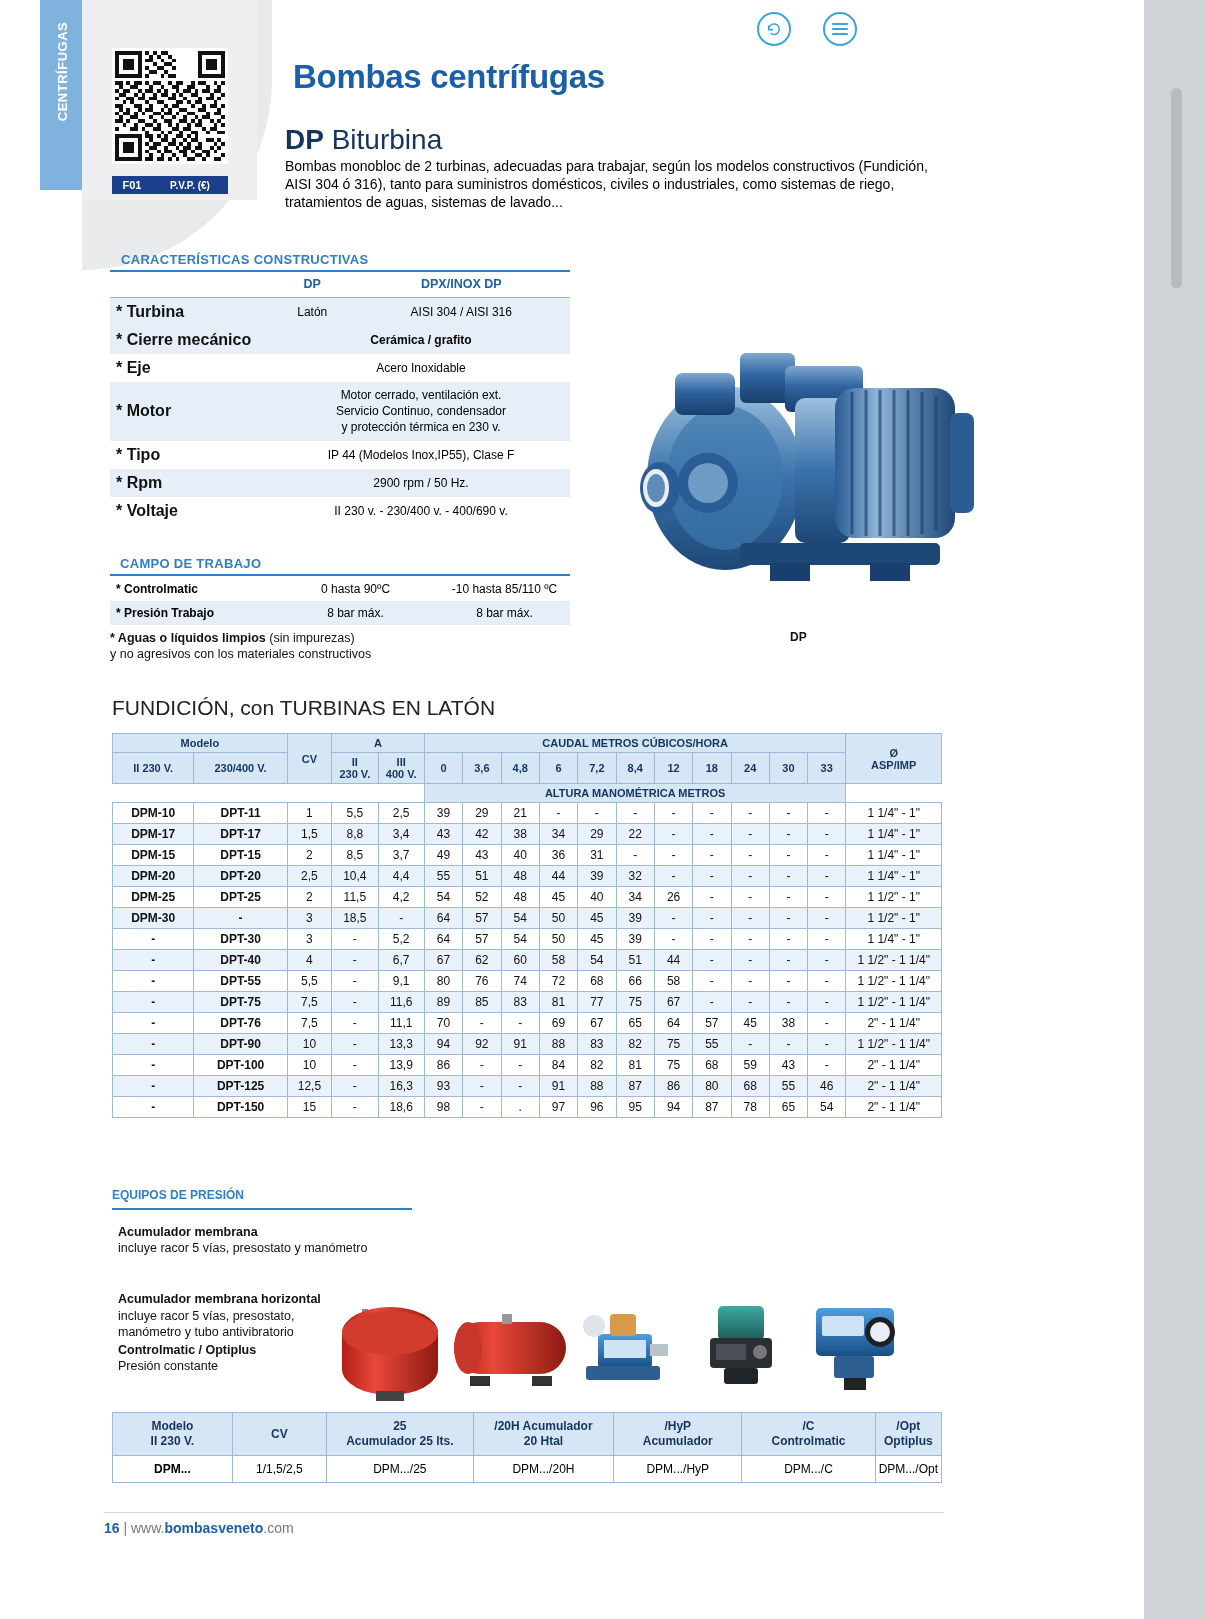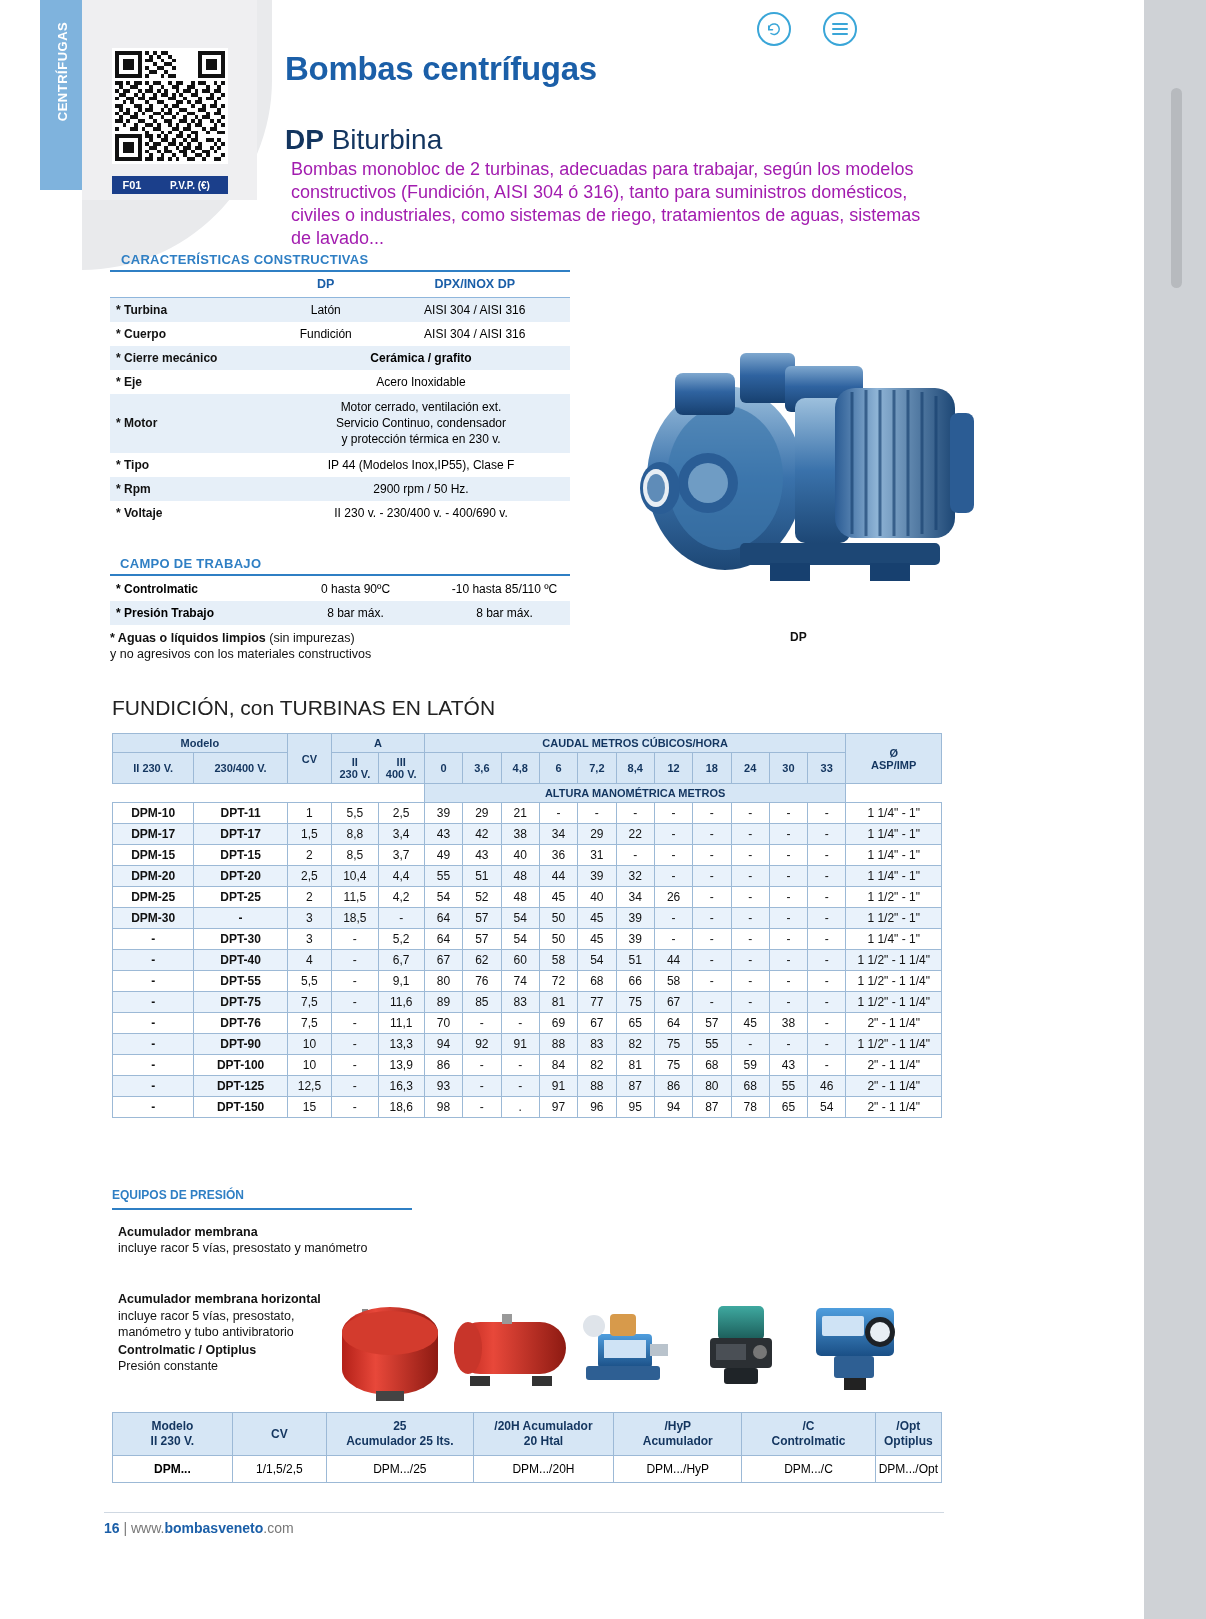--- a/index.html
+++ b/index.html
@@ -30,35 +30,35 @@
     font-size:11px;font-weight:bold;display:flex;align-items:center;}
   .f01 .a{width:40px;text-align:center;}
   .f01 .b{flex:1;text-align:center;font-size:10px;}
 
   
   .hdr-icons{position:absolute;left:757px;top:6px;width:120px;height:40px;}
   .circ{width:30px;height:30px;border-radius:50%;border:2px solid #3aa6d8;display:inline-block;
      position:relative;}
   .circ svg{position:absolute;left:50%;top:50%;transform:translate(-50%,-50%);}
 
-  h1.title{position:absolute;left:285px;top:50px;margin:0;font-size:33px;color:#1b5fa8;
+  h1.title{position:absolute;left:285px;top:50px;margin:8px;font-size:33px;color:#1b5fa8;
      font-weight:bold;letter-spacing:-.3px;}
   .sub{position:absolute;left:285px;top:124px;font-size:28px;color:#13355f;}
   .sub b{font-weight:bold;}
   .sub span{font-weight:normal;}
-  .desc{position:absolute;left:291px;top:158px;width:650px;font-size:18px;color:#a21caf;line-height:1.28;}
+  .desc{position:absolute;left:285px;top:158px;width:650px;font-size:14px;color:#000000;line-height:1.28;}
 
   .sect-title{position:absolute;font-size:13px;font-weight:bold;color:#2f7fc4;letter-spacing:.3px;}
   .rule{position:absolute;background:#2f7fc4;height:2px;}
 
   table{border-collapse:collapse;}
   .ct{position:absolute;left:110px;top:272px;width:460px;font-size:12px;}
   .ct td{padding:5px 6px;}
   .ct .hd{color:#1b5fa8;font-weight:bold;text-align:center;font-size:12.5px;}
-  .ct .lbl{width:150px;font-weight:bold;color:#111;font-size:12px;}
+  .ct .lbl{width:150px;font-weight:bold;color:#111;font-size:16px;}
   .ct .ctr{text-align:center;}
   .zebra{background:#e6eff8;}
   .ct .divline td{border-bottom:1px solid #8fb6dc;height:1px;padding:0;}
 
   .ct2{position:absolute;left:110px;top:577px;width:460px;font-size:12px;}
   .ct2 td{padding:5px 6px;}
   .ct2 .lbl{width:150px;font-weight:bold;}
   .ct2 .ctr{text-align:center;}
 
   .note{position:absolute;left:110px;top:630px;font-size:12.5px;color:#111;line-height:1.3;}
@@ -364,25 +364,20 @@
         <td class="hd">DPX/INOX DP</td>
       </tr>
       <tr class="divline">
             <td colspan="3"></td>
           </tr>
       <tr class="zebra">
         <td class="lbl">* Turbina</td>
         <td class="ctr">Latón</td>
         <td class="ctr">AISI 304 / AISI 316</td>
       </tr>
-      <tr>
-        <td class="lbl">* Cuerpo</td>
-        <td class="ctr">Fundición</td>
-        <td class="ctr">AISI 304 / AISI 316</td>
-      </tr>
       <tr class="zebra">
         <td class="lbl">* Cierre mecánico</td>
         <td class="ctr" colspan="2" style="font-weight:bold;margin-top:26px;">Cerámica / grafito</td>
       </tr>
       <tr>
         <td class="lbl">* Eje</td>
         <td class="ctr" colspan="2">Acero Inoxidable</td>
       </tr>
       <tr class="zebra">
         <td class="lbl">* Motor</td>

